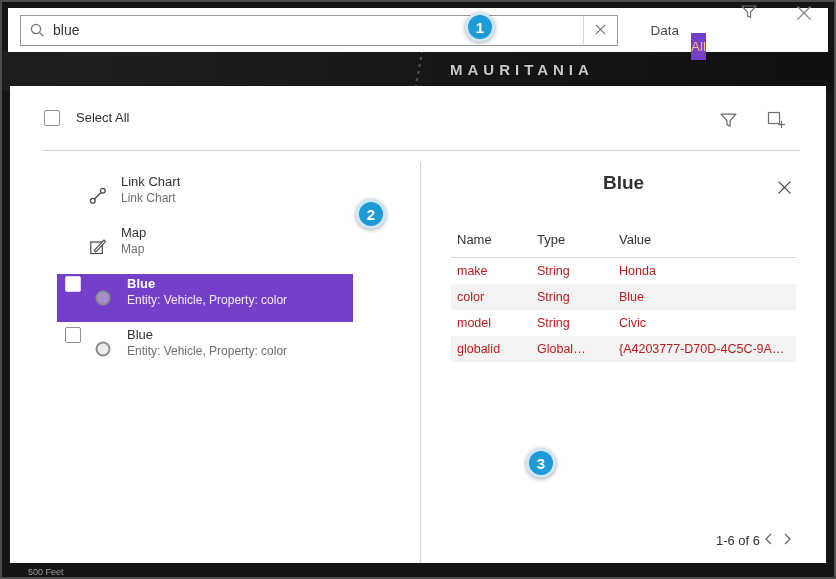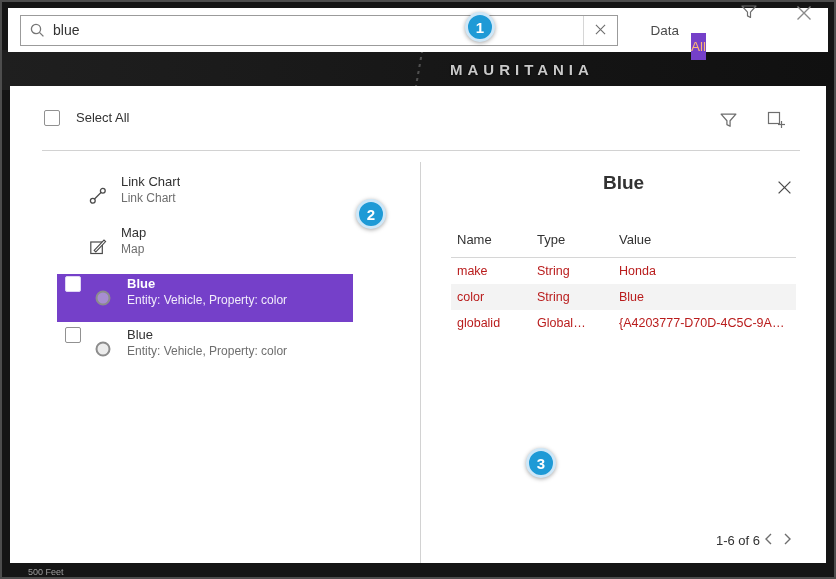--- a/index.html
+++ b/index.html
@@ -297,20 +297,25 @@
         <tbody>
           <tr>
             <td>make</td>
             <td>String</td>
             <td>Honda</td>
           </tr>
           <tr>
             <td>color</td>
             <td>String</td>
             <td>Blue</td>
+          </tr>
+          <tr>
+            <td>model</td>
+            <td>String</td>
+            <td>Civic</td>
           </tr>
           <tr>
             <td>globalid</td>
             <td>Global…</td>
             <td>{A4203777-D70D-4C5C-9A65-C…</td>
           </tr>
         </tbody>
       </table>
 
       <div class="pagination">

